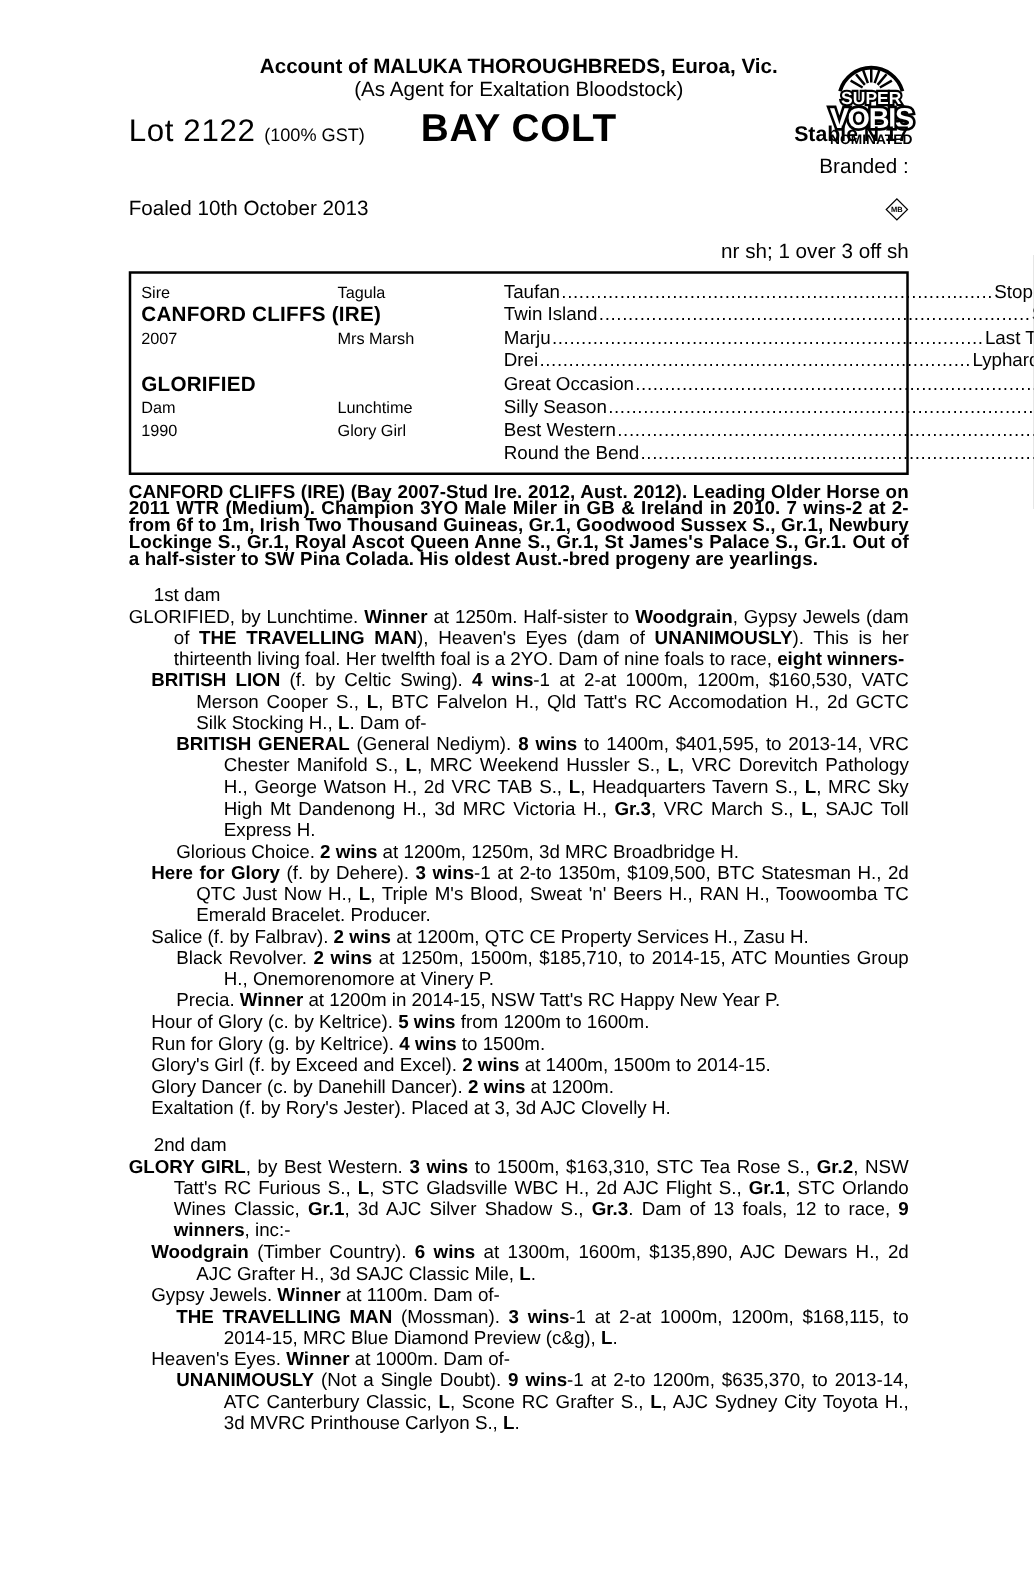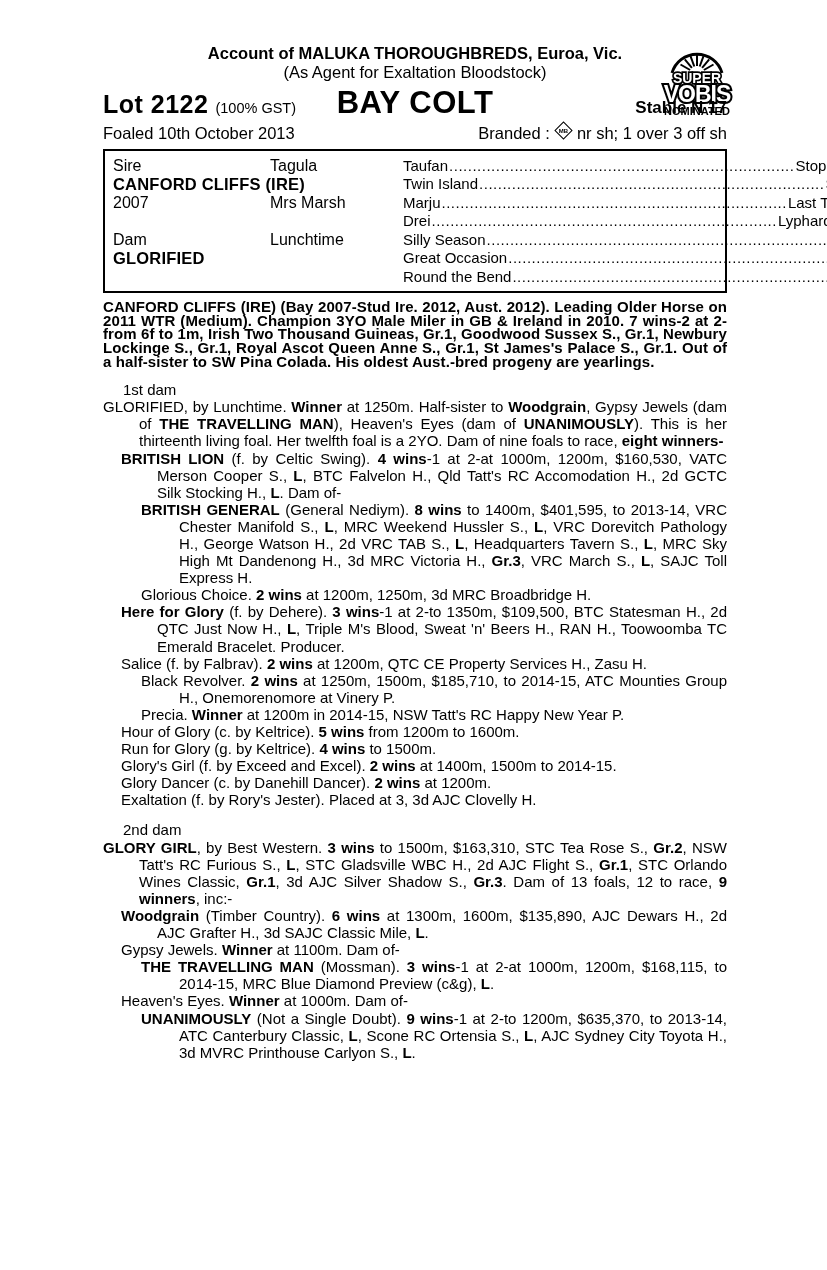--- a/index.html
+++ b/index.html
@@ -9,36 +9,36 @@
     position:relative; width:827px; height:1270px; background:#fff; margin:0 auto;
     overflow:hidden;
   }
   .content { position:absolute; left:103px; top:0; width:624px; padding-top:44px; }
 
   
   .account { text-align:center; font-weight:bold; font-size:16.5px; line-height:19px; }
   .agent   { text-align:center; font-size:16.5px; line-height:19px; }
   .lot-row { display:grid; grid-template-columns:1fr auto 1fr; align-items:baseline; margin-top:3px; }
   .lot-left { display:flex; align-items:baseline; gap:7px; }
-  .lot-num { font-weight:bold; font-size:25px; letter-spacing:0.5px; }
+  .lot-num { font-weight:normal; font-size:25px; letter-spacing:0.5px; }
   .gst { font-size:14.5px; }
   .horse-type { font-weight:bold; font-size:31px; letter-spacing:0.5px; }
   .stable { justify-self:end; font-weight:bold; font-size:17px; }
   .foaled-row { display:flex; justify-content:space-between; align-items:center; margin-top:3px; font-size:16.5px; }
-  .branded { display:flex; align-items:flex-start; gap:4px; }
+  .branded { display:flex; align-items:flex-end; gap:18px;flex-direction:column; }
   .brand-diamond { position:relative; width:13px; height:13px; border:1.3px solid #000; transform:rotate(45deg); margin:0 3px; }
   .brand-diamond span { position:absolute; left:50%; top:50%; transform:translate(-50%,-50%) rotate(-45deg); font-size:6px; font-weight:bold; }
 
   
   .logo { position:absolute; right:79px; top:40px; width:102px; height:80px; }
 
   
   .ped-box { border:2.5px solid #000; margin-top:6px; padding:6px 10px 5px 8px; }
   .ped-row { display:grid; grid-template-columns:157px 133px 1fr; line-height:18.45px; }
-  .ped-cell { white-space:nowrap; font-size:16px; }
+  .ped-cell { white-space:nowrap; font-size:13px; }
   .ped-bold { font-weight:bold; font-size:16.5px; letter-spacing:0.2px; }
   .leader { display:flex; align-items:baseline; font-size:15px; }
   .pl { white-space:nowrap; }
   .dots { flex:1; overflow:hidden; white-space:nowrap; padding:0 1px; }
   .dots::after { content:".........................................................................."; letter-spacing:0.5px; }
   .pr { white-space:nowrap; }
 
   
   .blurb { margin-top:7px; font-weight:bold; font-size:15px; line-height:13.6px; text-align:justify; letter-spacing:0.1px; }
 
@@ -128,32 +128,40 @@
       <div class="ped-row">
         <span class="ped-cell"></span>
           <span class="ped-cell"></span>
         <span class="leader">
             <span class="pl">Drei</span>
             <span class="dots"></span>
             <span class="pr">Lyphard</span>
           </span>
       </div>
       <div class="ped-row">
+        <span class="ped-cell ped-bold">GLORIFIED</span>
+        <span class="ped-cell"></span>
+        <span class="leader">
+            <span class="pl">Great Occasion</span>
+            <span class="dots"></span>
+          </span>
+      </div>
+      <div class="ped-row">
         <span class="ped-cell">Dam</span>
         <span class="ped-cell">Lunchtime</span>
         <span class="leader">
             <span class="pl">Silly Season</span>
             <span class="dots"></span>
           </span>
       </div>
       <div class="ped-row">
-        <span class="ped-cell ped-bold">GLORIFIED</span>
-        <span class="ped-cell"></span>
-        <span class="leader">
-            <span class="pl">Great Occasion</span>
+        <span class="ped-cell">1990</span>
+        <span class="ped-cell">Glory Girl</span>
+        <span class="leader">
+            <span class="pl">Best Western</span>
             <span class="dots"></span>
           </span>
       </div>
       <div class="ped-row">
         <span class="ped-cell"></span>
           <span class="ped-cell"></span>
         <span class="leader">
             <span class="pl">Round the Bend</span>
             <span class="dots"></span>
           </span>
@@ -179,18 +187,18 @@
           <p class="entry lvl1"><span>Glory Dancer (c. by Danehill Dancer). </span><b>2 wins</b><span> at 1200m.</span></p>
           <p class="entry lvl1"><span>Exaltation (f. by Rory's Jester). Placed at 3, 3d AJC Clovelly H.</span></p>
         </div>
         <div class="dam-section">
           <div class="dam-heading">2nd dam</div>
           <p class="entry lvl0"><b>GLORY GIRL</b><span>, by Best Western. </span><b>3 wins</b><span> to 1500m, $163,310, STC Tea Rose S., </span><b>Gr.2</b><span>, NSW Tatt's RC Furious S., </span><b>L</b><span>, STC Gladsville WBC H., 2d AJC Flight S., </span><b>Gr.1</b><span>, STC Orlando Wines Classic, </span><b>Gr.1</b><span>, 3d AJC Silver Shadow S., </span><b>Gr.3</b><span>. Dam of 13 foals, 12 to race, </span><b>9 winners</b><span>, inc:-</span></p>
           <p class="entry lvl1"><b>Woodgrain</b><span> (Timber Country). </span><b>6 wins</b><span> at 1300m, 1600m, $135,890, AJC Dewars H., 2d AJC Grafter H., 3d SAJC Classic Mile, </span><b>L</b><span>.</span></p>
           <p class="entry lvl1"><span>Gypsy Jewels. </span><b>Winner</b><span> at 1100m. Dam of-</span></p>
           <p class="entry lvl2"><b>THE TRAVELLING MAN</b><span> (Mossman). </span><b>3 wins</b><span>-1 at 2-at 1000m, 1200m, $168,115, to 2014-15, MRC Blue Diamond Preview (c&amp;g), </span><b>L</b><span>.</span></p>
           <p class="entry lvl1"><span>Heaven's Eyes. </span><b>Winner</b><span> at 1000m. Dam of-</span></p>
-          <p class="entry lvl2"><b>UNANIMOUSLY</b><span> (Not a Single Doubt). </span><b>9 wins</b><span>-1 at 2-to 1200m, $635,370, to 2013-14, ATC Canterbury Classic, </span><b>L</b><span>, Scone RC Ortensia S., </span><b>L</b><span>, AJC Sydney City Toyota H., 3d MVRC Printhouse Carlyon S., </span><b>L</b><span>.</span></p>
+          <p class="entry lvl2"><b>UNANIMOUSLY</b><span> (Not a Single Doubt). </span><b>9 wins</b><span>-1 at 2-to 1200m, $635,370, to 2013-14, ATC Canterbury Classic, </span><b>L</b><span>, Scone RC Grafter S., </span><b>L</b><span>, AJC Sydney City Toyota H., 3d MVRC Printhouse Carlyon S., </span><b>L</b><span>.</span></p>
         </div>
       </div>
 
   </div>
 </div>
 
 </body></html>

